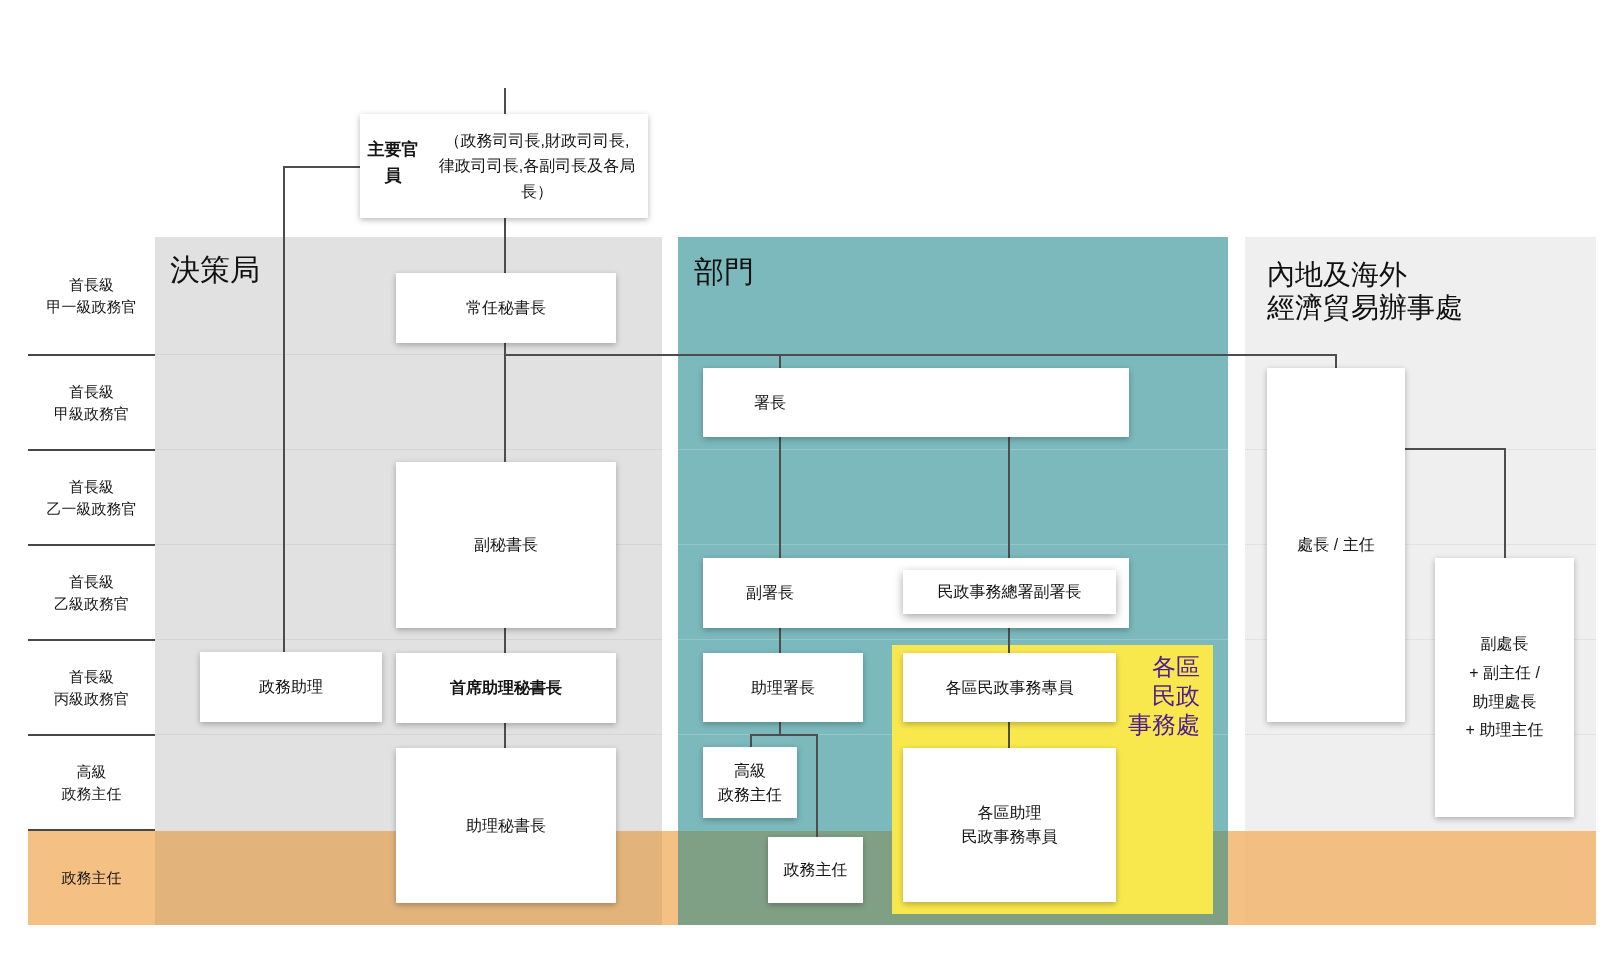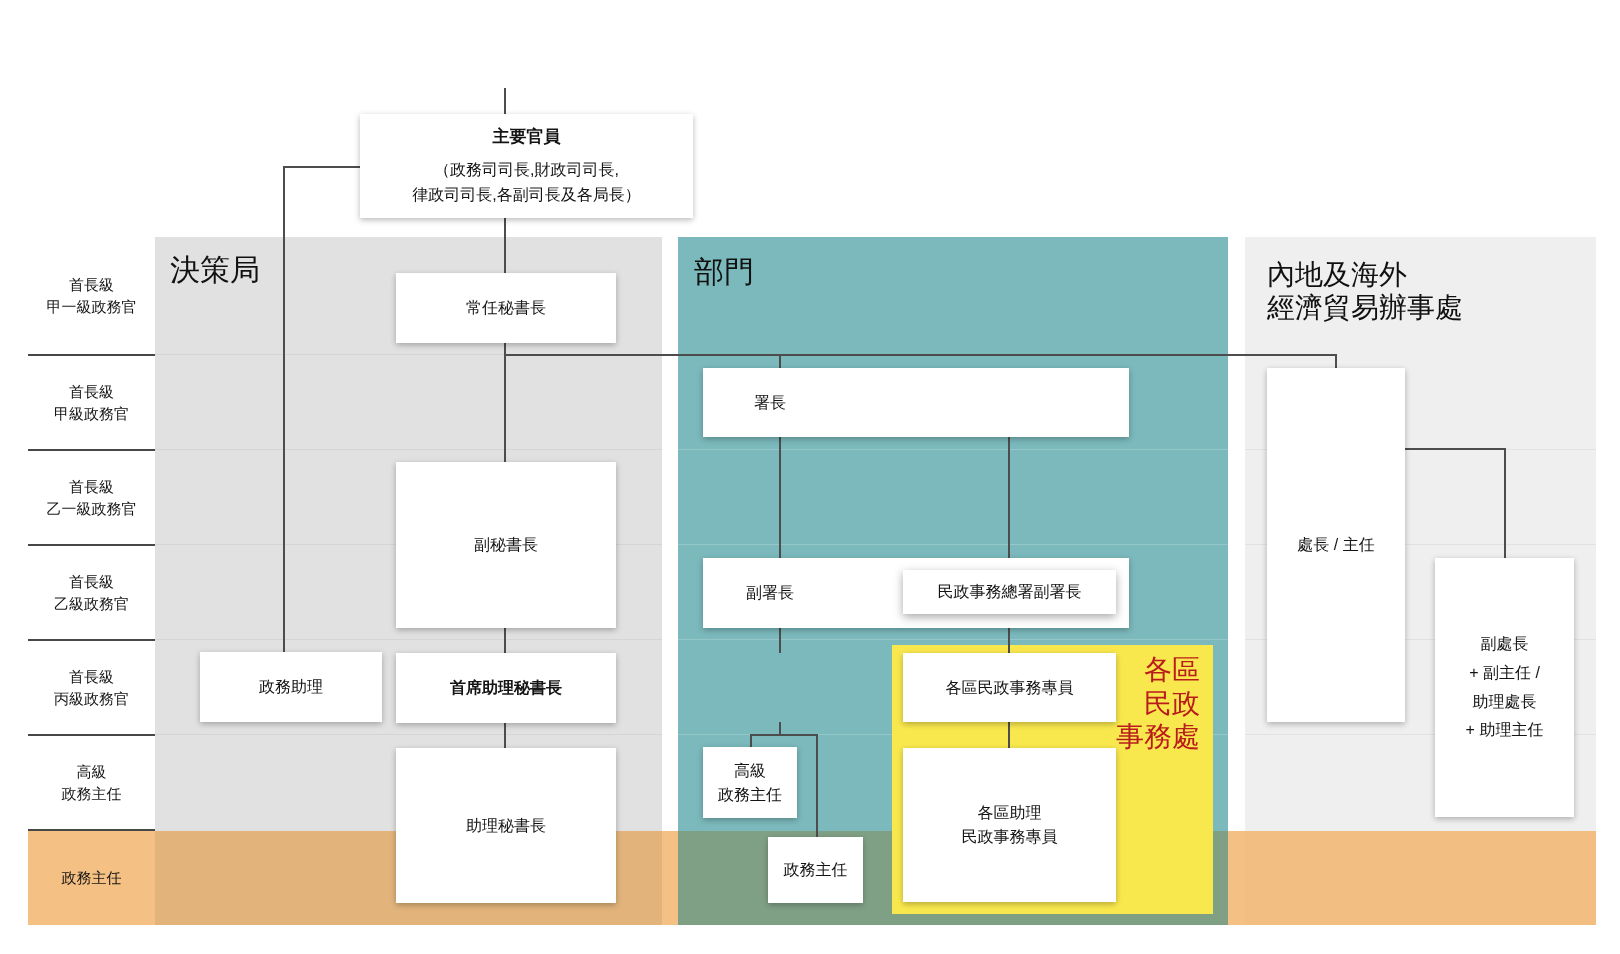--- a/index.html
+++ b/index.html
@@ -20,22 +20,22 @@
   .box{position:absolute;background:#ffffff;box-shadow:0 2px 6px rgba(0,0,0,0.28);
        display:flex;align-items:center;justify-content:center;text-align:center;
        font-size:16px;line-height:1.5;white-space:pre-line;z-index:4;}
   .box.overlay{z-index:5;box-shadow:0 3px 9px rgba(0,0,0,0.35);}
   .box.bold-lg{font-size:19px;font-weight:bold;}
   .box .slot{position:absolute;left:0;top:50%;transform:translateY(-50%);width:134px;text-align:center;}
   .vbox-title{font-weight:bold;font-size:17px;margin-bottom:7px;}
   .vbox-sub{font-size:16px;line-height:1.6;white-space:pre-line;}
   .yellow-region{position:absolute;left:892px;top:645px;width:321px;height:269px;z-index:2;}
   .yellow-label{position:absolute;right:13px;top:8px;text-align:right;
-       font-family:"Liberation Serif","DejaVu Serif",serif;font-size:28px;line-height:1.2;
-       white-space:pre-line;color:#b91c1c;}
+       font-family:"Liberation Serif","DejaVu Serif",serif;font-size:24px;line-height:1.2;
+       white-space:pre-line;color:#4c1d95;}
 </style>
 </head>
 <body>
 
 <div class="canvas">
 
   <div class="col" style="left:155px;width:507px;background:var(--col-left);"></div>
   <div class="col" style="left:678px;width:550px;background:var(--teal);"></div>
   <div class="col" style="left:1245px;width:351px;background:var(--col-right);"></div>
 
@@ -108,41 +108,42 @@
   <div class="lv" style="left:504px;top:723px;height:25px;"></div>
   <div class="lv" style="left:779px;top:722px;height:14px;"></div>
   <div class="lh" style="left:750px;top:734px;width:68px;"></div>
   <div class="lv" style="left:750px;top:734px;height:13px;"></div>
   <div class="lv" style="left:816px;top:734px;height:104px;"></div>
   <div class="lv" style="left:1008px;top:722px;height:26px;"></div>
   <div class="lh" style="left:1405px;top:448px;width:101px;"></div>
   <div class="lv" style="left:1504px;top:448px;height:110px;"></div>
 
 
-  <div class="box" style="left:360px;top:114px;width:333px;height:104px;flex-direction:column;align-items:center;">
+  <div class="box" style="left:360px;top:114px;width:288px;height:104px;align-items:center;">
     <div class="vbox-title">主要官員</div>
     <div class="vbox-sub">（政務司司長,財政司司長,
 律政司司長,各副司長及各局長）</div>
   </div>
 
   <div class="box" style="left:396px;top:273px;width:220px;height:70px;">常任秘書長</div>
   <div class="box" style="left:396px;top:462px;width:220px;height:166px;">副秘書長</div>
   <div class="box" style="left:200px;top:652px;width:182px;height:70px;">政務助理</div>
   <div class="box" style="left:396px;top:653px;width:220px;height:70px;font-weight:bold;">首席助理秘書長</div>
   <div class="box" style="left:396px;top:748px;width:220px;height:155px;">助理秘書長</div>
 
   <div class="box" style="left:703px;top:368px;width:426px;height:69px;">
     <span class="slot">署長</span>
   </div>
 
   <div class="box" style="left:703px;top:558px;width:426px;height:70px;">
     <span class="slot">副署長</span>
   </div>
   <div class="box overlay" style="left:903px;top:570px;width:213px;height:44px;">民政事務總署副署長</div>
 
+  <div class="box" style="left:703px;top:653px;width:160px;height:69px;">助理署長</div>
   <div class="box" style="left:703px;top:747px;width:94px;height:71px;">高級
 政務主任</div>
   <div class="box" style="left:768px;top:837px;width:95px;height:66px;">政務主任</div>
 
   <div class="box" style="left:903px;top:653px;width:213px;height:69px;">各區民政事務專員</div>
   <div class="box" style="left:903px;top:748px;width:213px;height:154px;">各區助理
 民政事務專員</div>
 
   <div class="box" style="left:1267px;top:368px;width:138px;height:354px;">處長 / 主任</div>
   <div class="box" style="left:1435px;top:558px;width:139px;height:259px;line-height:1.8;">副處長

